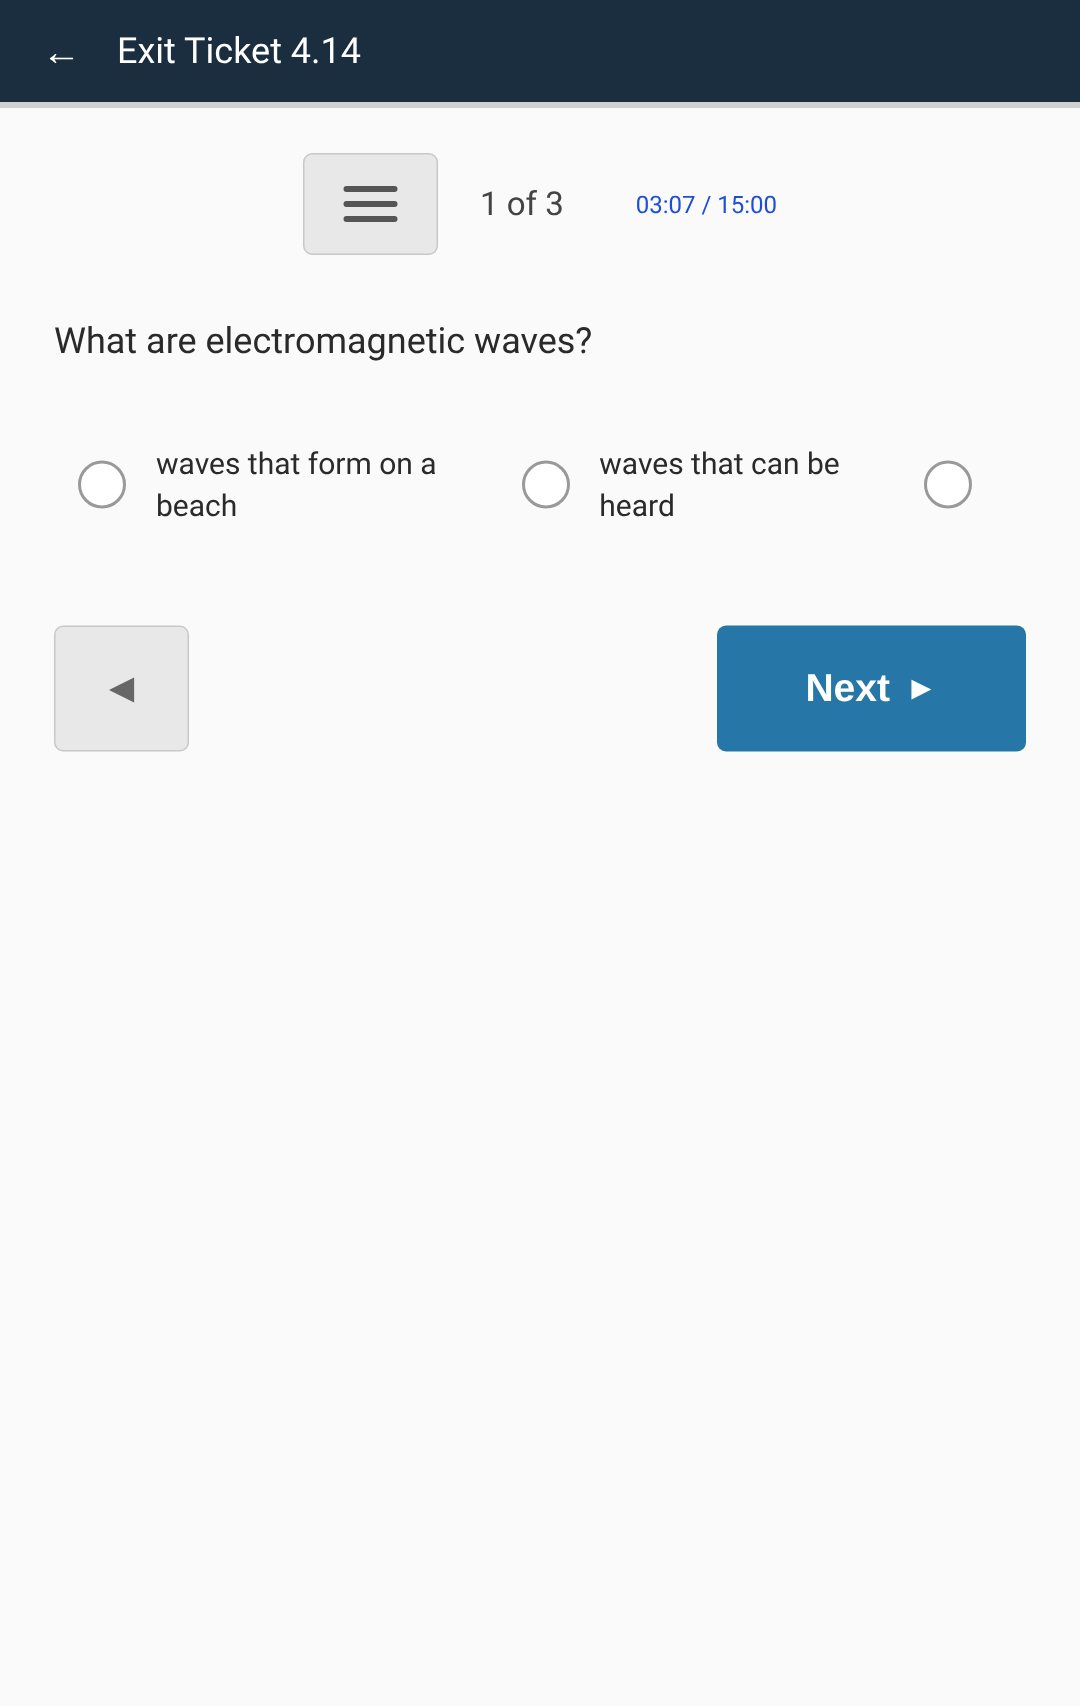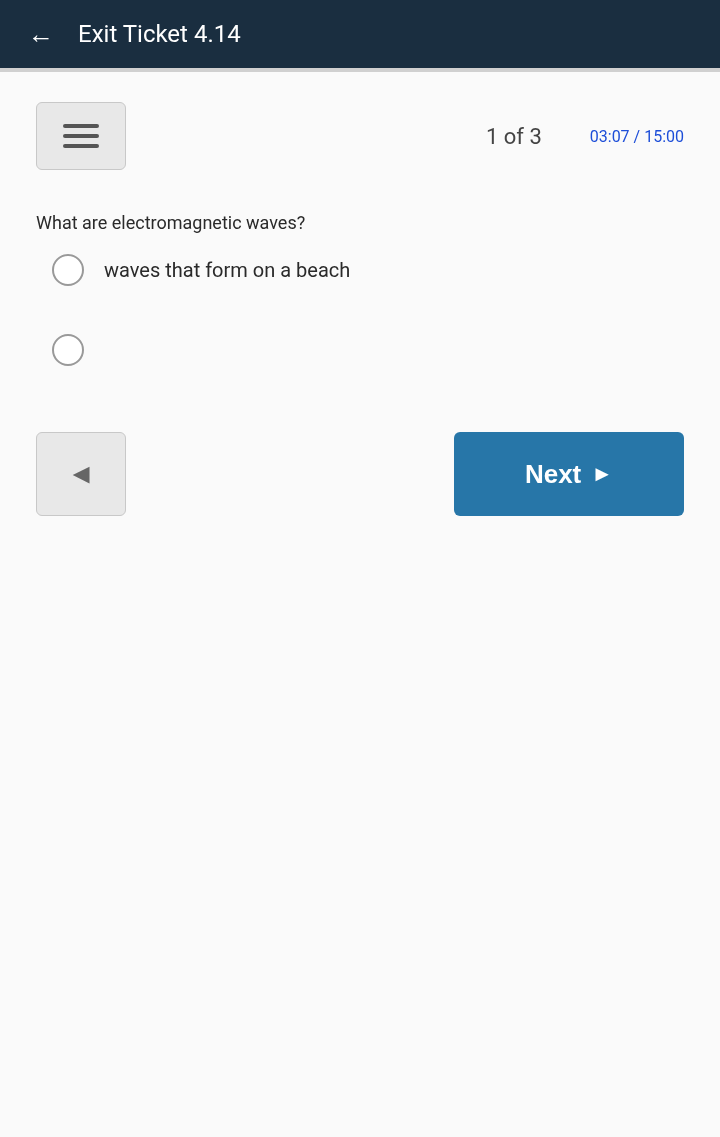--- a/index.html
+++ b/index.html
@@ -53,21 +53,21 @@
     .main {
       background: #fafafa;
       min-height: calc(1137px - 72px);
       padding: 20px 36px 40px 36px;
     }
 
     
     .toolbar {
       display: flex;
       align-items: center;
-      justify-content: space-between;
+      justify-content: center;
       margin-bottom: 40px;
       margin-top: 10px;
       gap: 28px;
     }
 
     .menu-btn {
       background: #e8e8e8;
       border: 1px solid #c8c8c8;
       border-radius: 6px;
       width: 90px;
@@ -101,31 +101,32 @@
       color: #444;
     }
 
     .timer {
       font-size: 16px;
       color: #1d4ed8;
     }
 
     
     .question-text {
-      font-size: 18px;
+      font-size: 24px;
       color: #2a2a2a;
+      margin-bottom: 32px;
       line-height: 1.45;
     }
 
     
     .options-list {
       list-style: none;
       display: flex;
-      flex-direction: column;
-      gap: 12px;
+      flex-direction: row;
+      gap: 0;
       margin-bottom: 48px;
     }
 
     .option-item {
       display: flex;
       align-items: center;
       padding: 18px 16px;
       cursor: pointer;
       border-radius: 4px;
     }
@@ -183,21 +184,21 @@
       justify-content: center;
       cursor: pointer;
       font-size: 28px;
       color: #666;
     }
 
     .next-btn {
       background: #2776a8;
       border: none;
       border-radius: 6px;
-      width: 230px;
+      width: 206px;
       height: 84px;
       display: flex;
       align-items: center;
       justify-content: center;
       cursor: pointer;
       color: white;
       font-size: 26px;
       font-weight: bold;
       gap: 10px;
     }
@@ -233,20 +234,24 @@
   <div class="question-text">What are electromagnetic waves?</div>
 
   <ul class="options-list">
 
     <li class="option-item">
       <div class="radio-outer"></div>
       <span class="option-label">waves that form on a beach</span>
     </li>
 
 
+    <li class="option-item">
+      <div class="radio-outer"></div>
+      <span class="option-label">waves that can be heard</span>
+    </li>
 
     <li class="option-item">
       <div class="radio-outer"></div>
     </li>
 
   </ul>
 
   <div class="nav-buttons">
     <button class="prev-btn">
       <span>◄</span>

